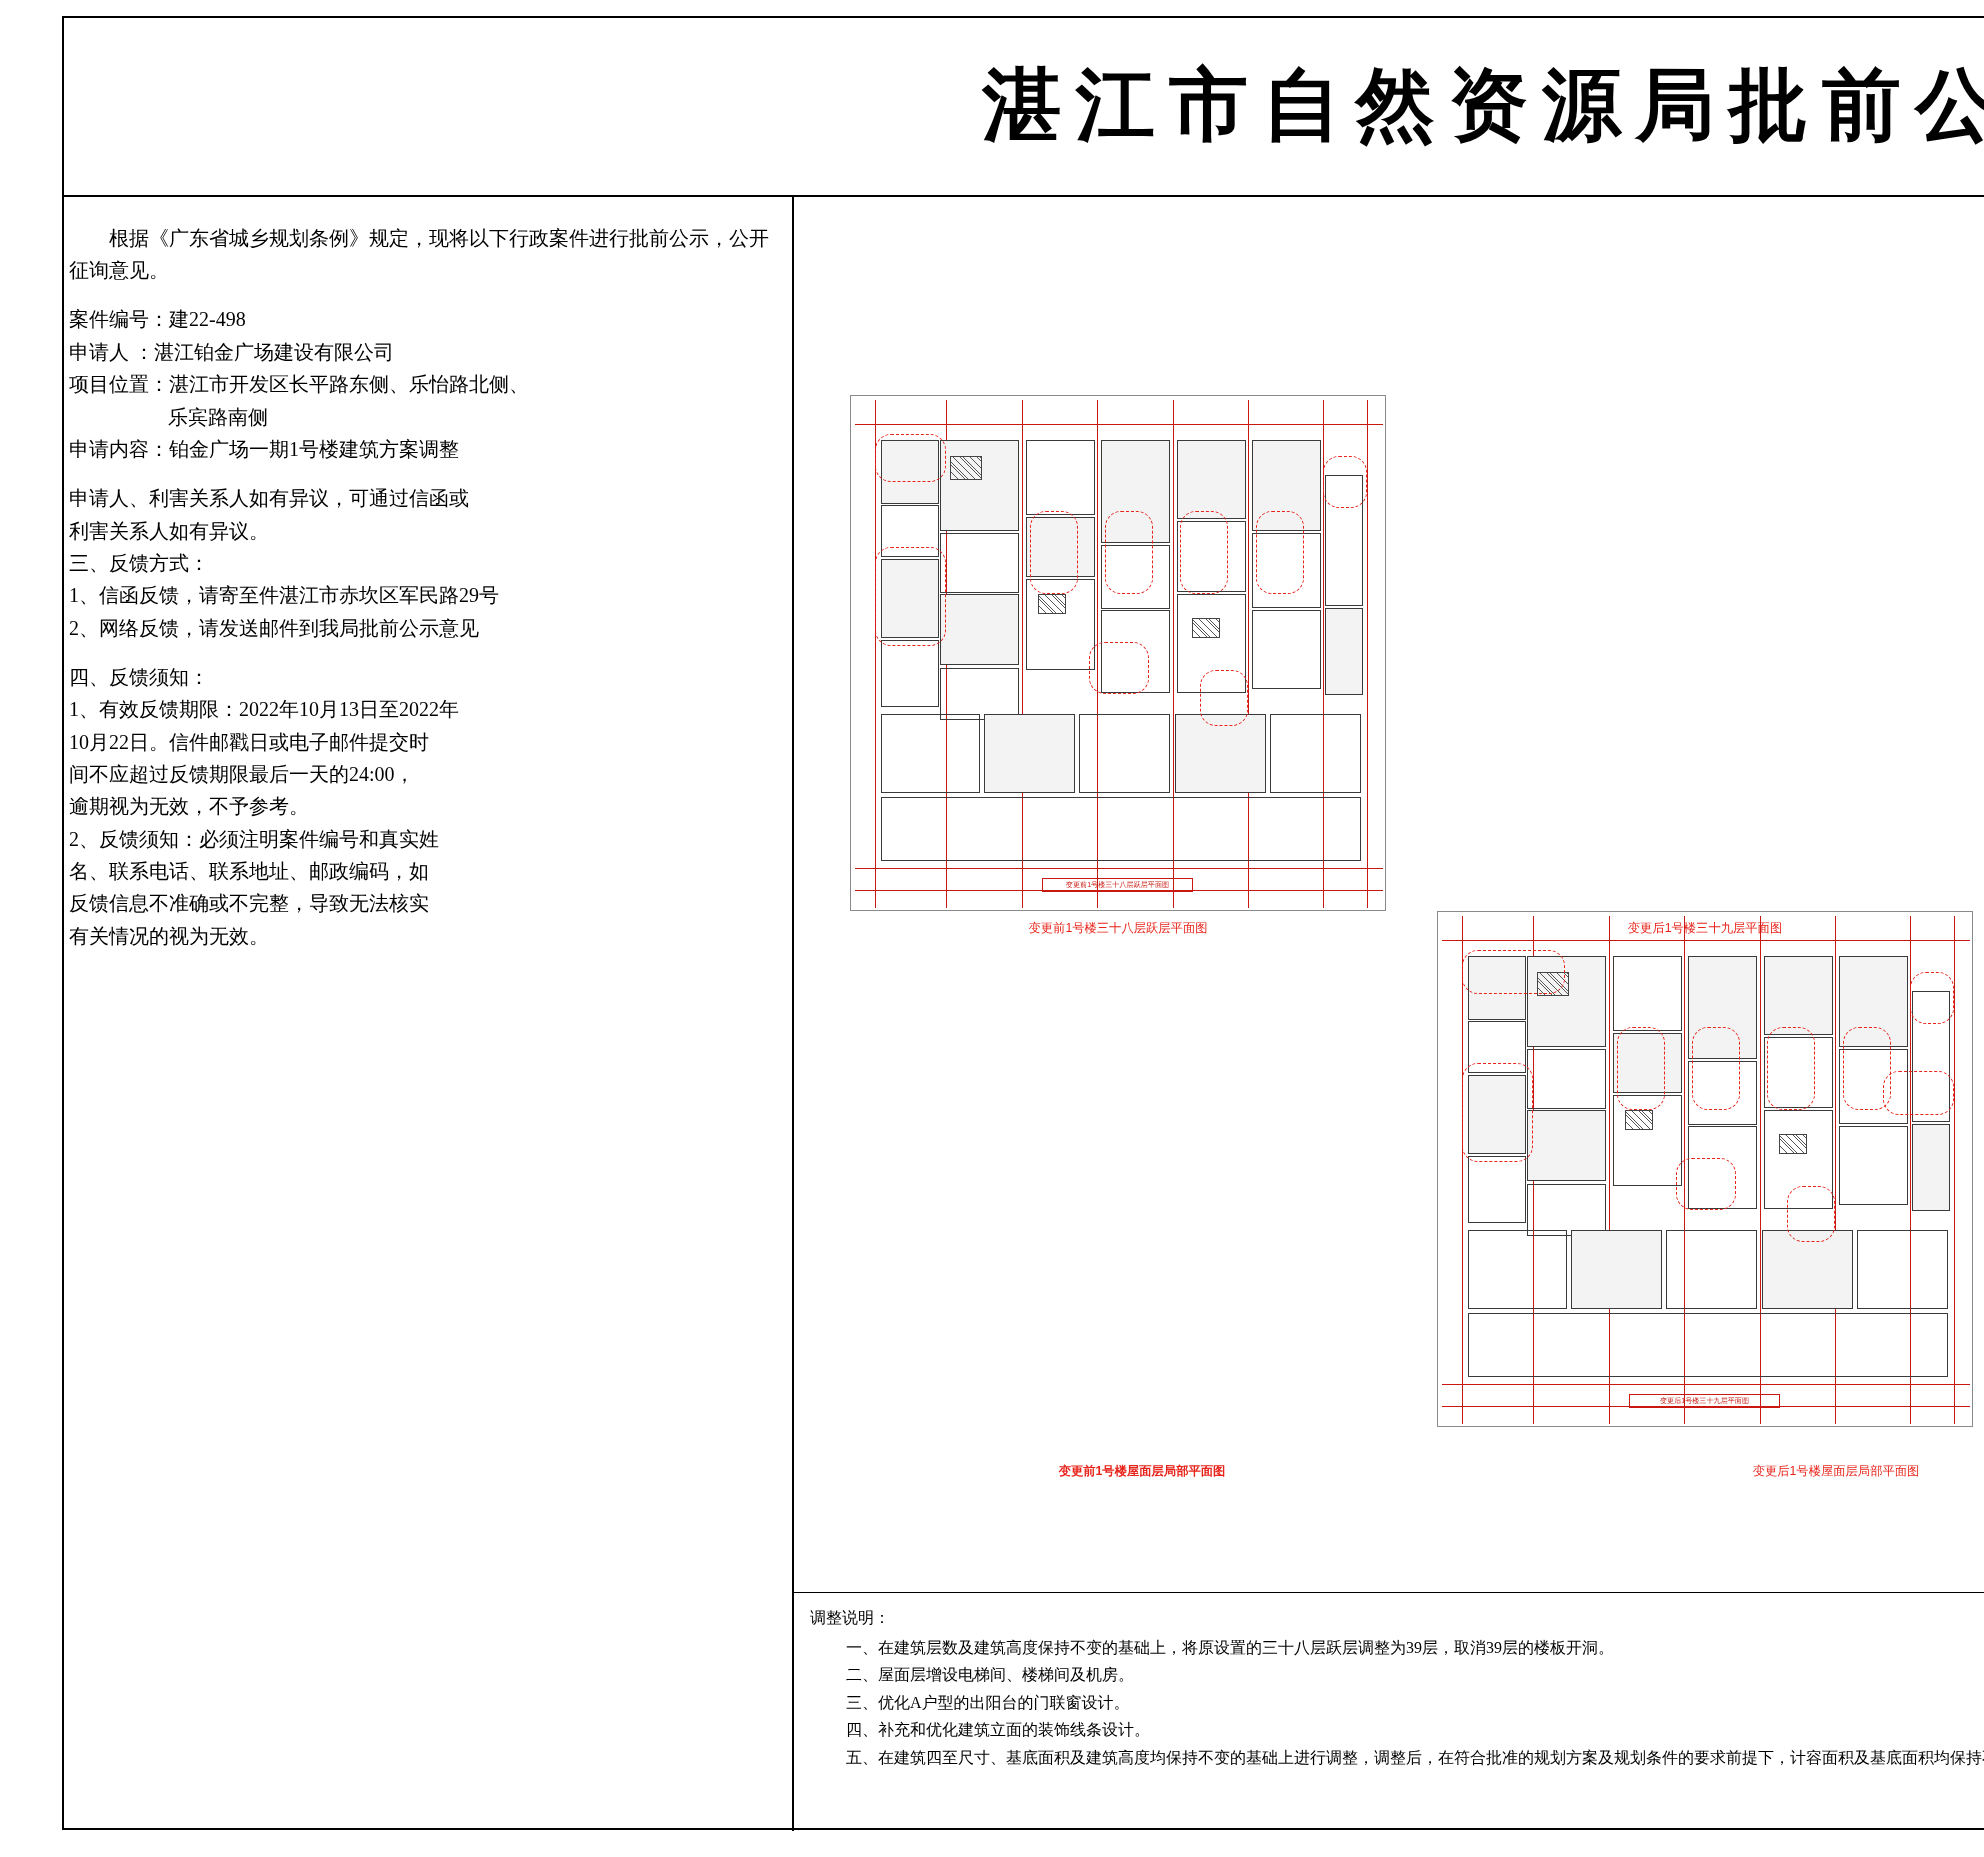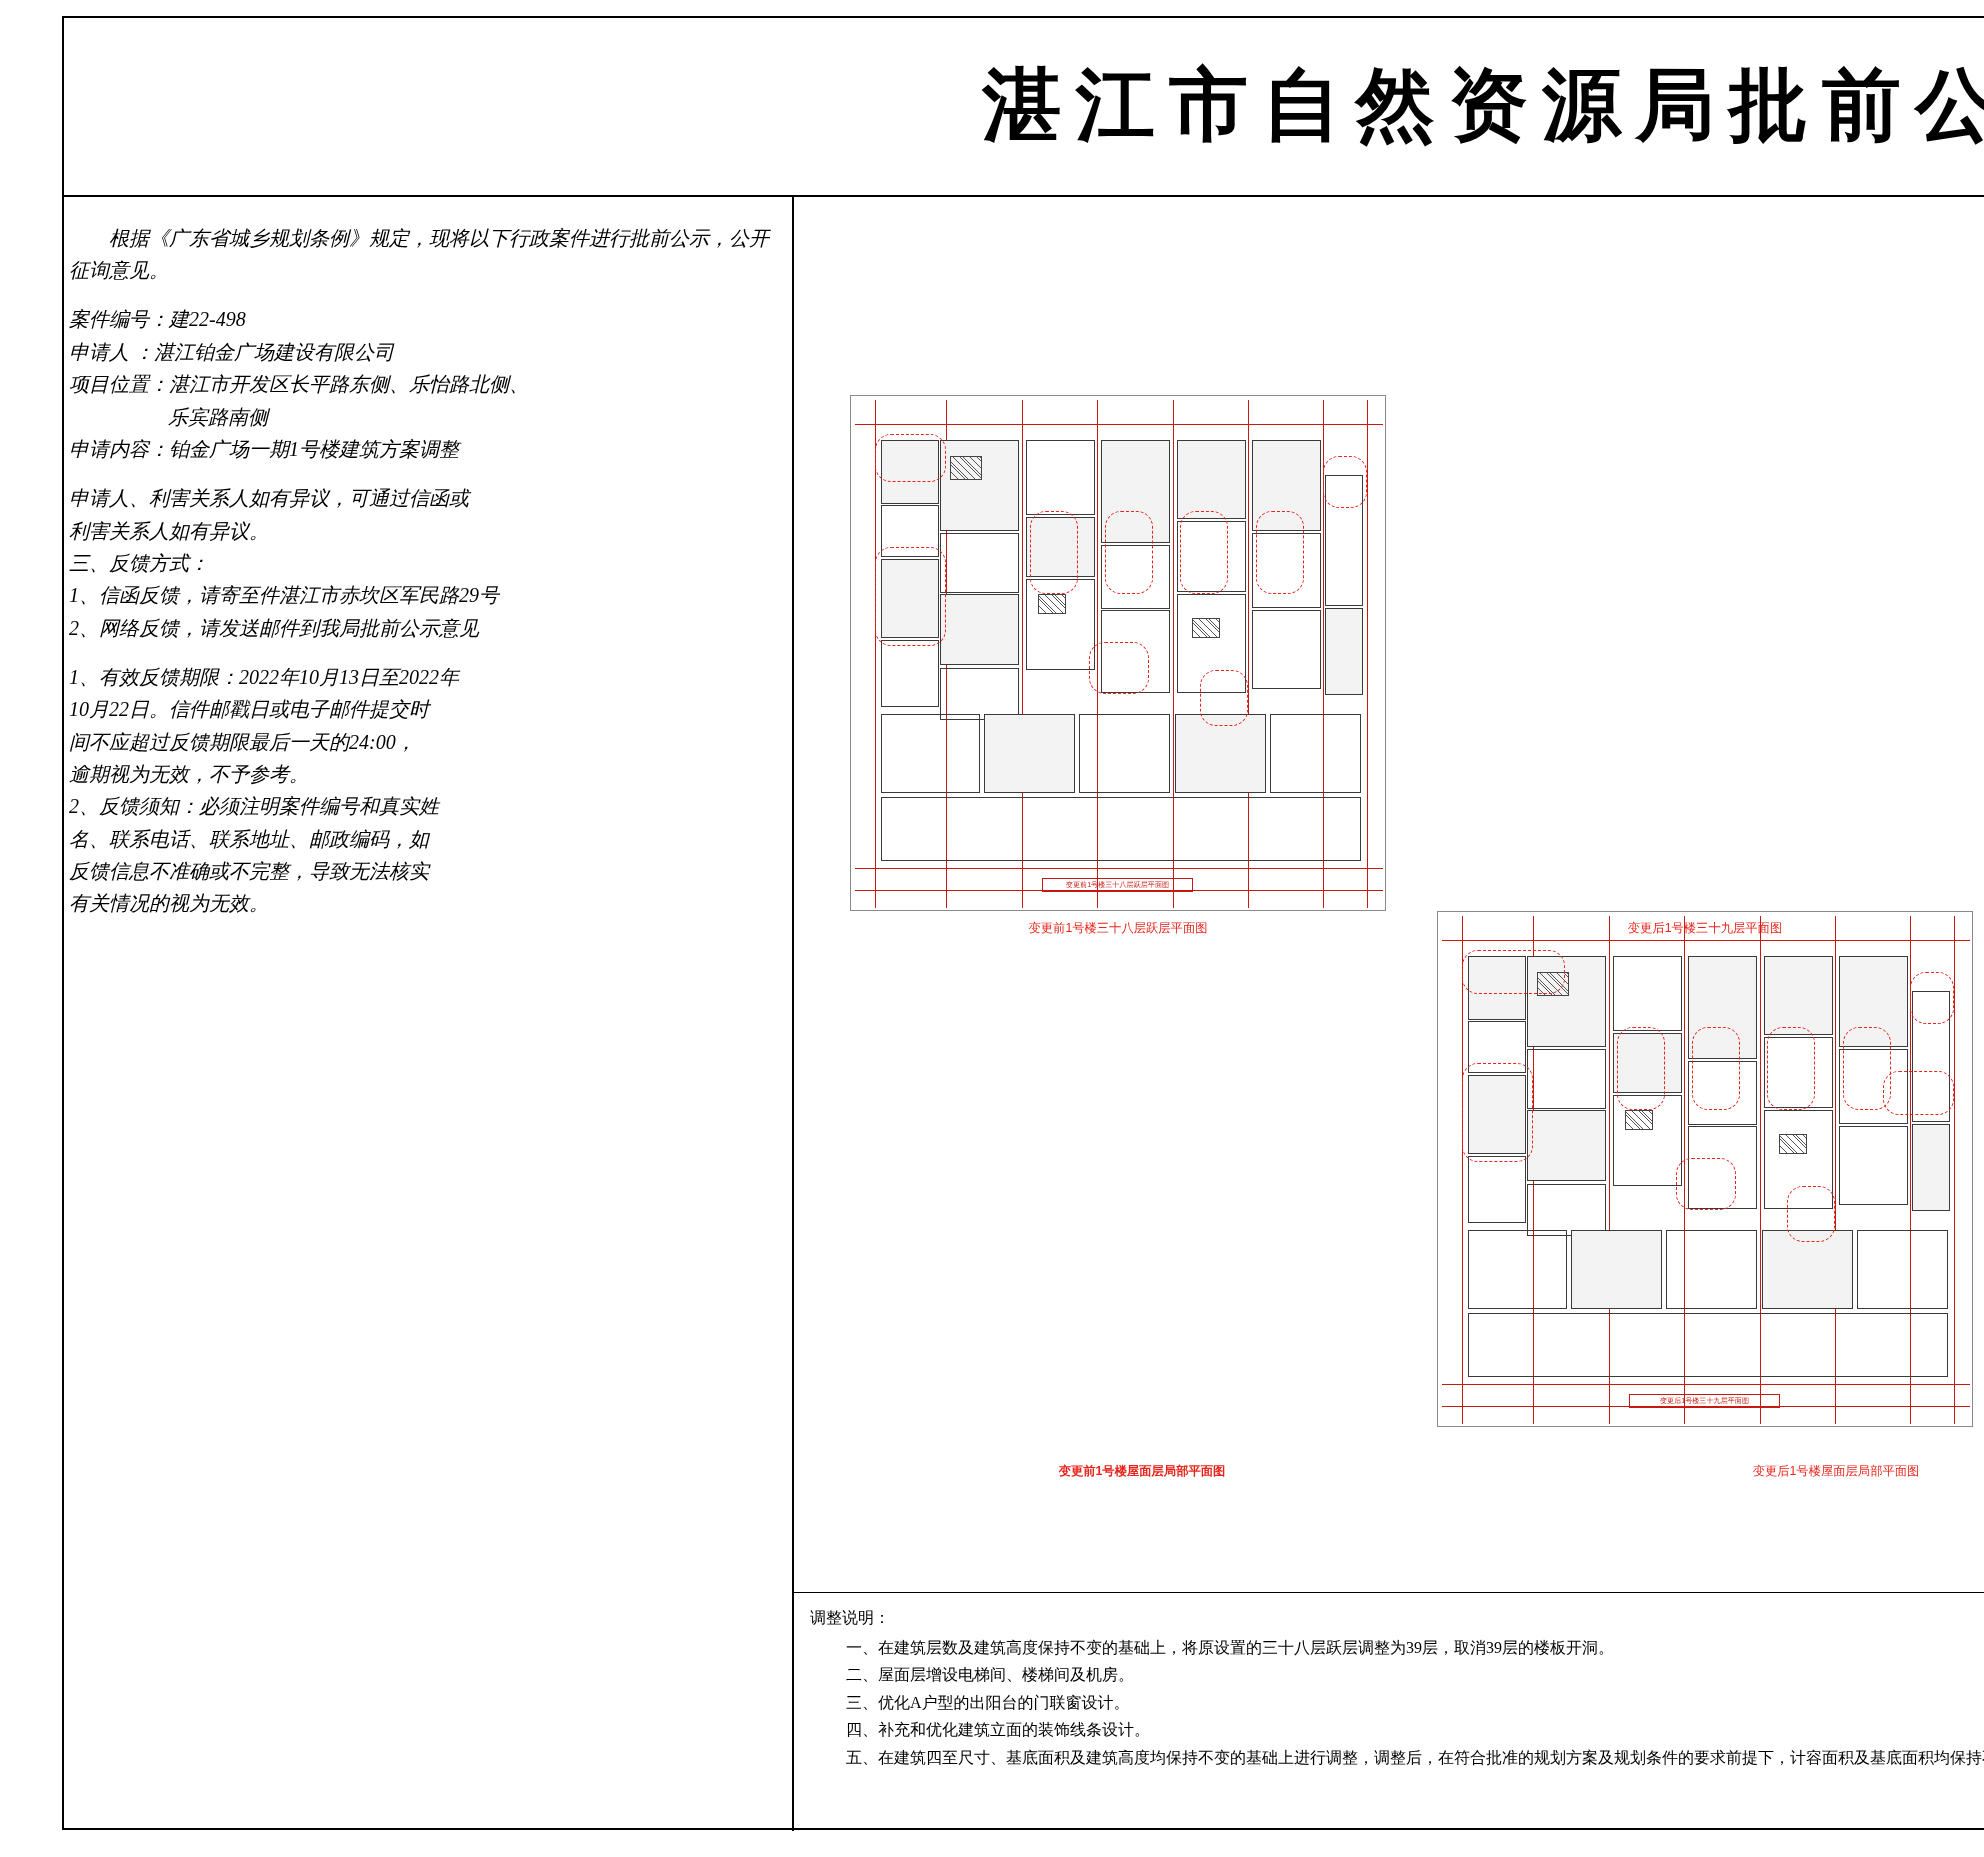--- a/index.html
+++ b/index.html
@@ -64,21 +64,20 @@
     top: 222px;
     width: 715px;
     font-size: 20px;
     line-height: 1.62;
   }
   .left-col p {
     margin: 0;
   }
   .blk {
     margin-bottom: 16.7px;
-    font-style: italic;
   }
   .indent2 {
     text-indent: 40px;
   }
   .sign {
     margin-top: 32px;
     text-align: right;
     padding-right: 48px;
     line-height: 1.6;
   }
@@ -204,20 +203,21 @@
 
     <div class="blk">
       <p>申请人、利害关系人如有异议，可通过信函或</p>
       <p>利害关系人如有异议。</p>
       <p>三、反馈方式：</p>
       <p>1、信函反馈，请寄至件湛江市赤坎区军民路29号</p>
       <p>2、网络反馈，请发送邮件到我局批前公示意见</p>
     </div>
 
     <div class="blk">
+      <p>四、反馈须知：</p>
       <p>1、有效反馈期限：2022年10月13日至2022年</p>
       <p>10月22日。信件邮戳日或电子邮件提交时</p>
       <p>间不应超过反馈期限最后一天的24:00，</p>
       <p>逾期视为无效，不予参考。</p>
       <p>2、反馈须知：必须注明案件编号和真实姓</p>
       <p>名、联系电话、联系地址、邮政编码，如</p>
       <p>反馈信息不准确或不完整，导致无法核实</p>
       <p>有关情况的视为无效。</p>
     </div>
 

